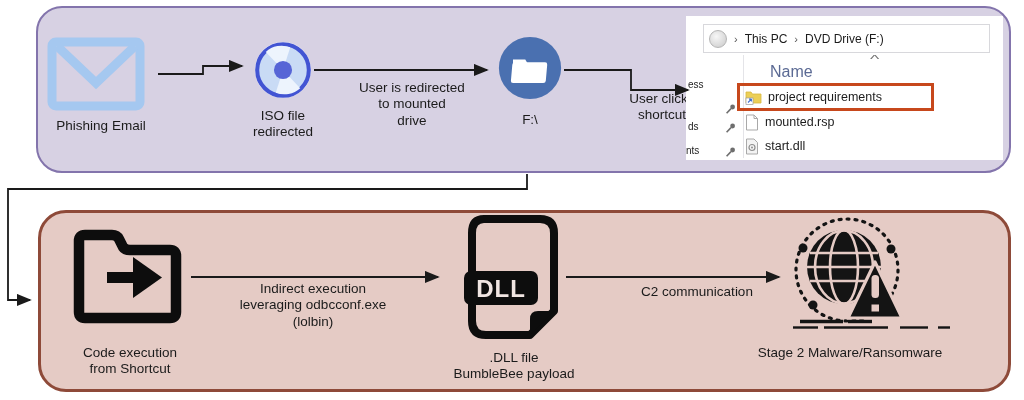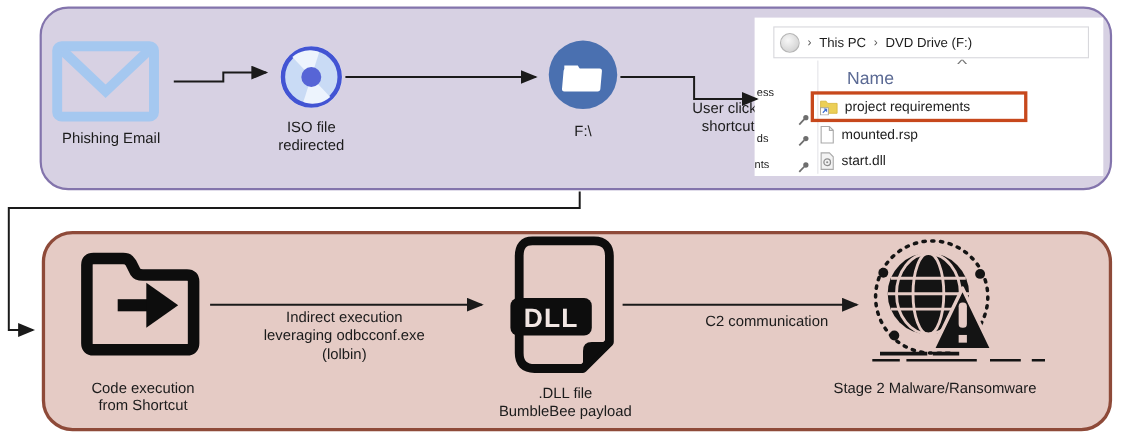--- a/index.html
+++ b/index.html
@@ -49,20 +49,23 @@
   <svg class="node" style="left:254px;top:41px" width="58" height="58" viewBox="0 0 64 64">
     <circle cx="32" cy="32" r="31" fill="#ffffff"></circle>
     <circle cx="32" cy="32" r="28.5" fill="#c9dbf5" stroke="#4254d3" stroke-width="4.5"></circle>
     <path d="M32,32 L13,12 A26 26 0 0 1 40,7 Z" fill="#edf4fd"></path>
     <path d="M32,32 L51,52 A26 26 0 0 1 24,57 Z" fill="#edf4fd"></path>
     <circle cx="32" cy="32" r="10" fill="#5765d6"></circle>
   </svg>
   <div class="lbl" style="left:233px;top:108px;width:100px">ISO file
 redirected</div>
 
+  <div class="lbl" style="left:352px;top:80px;width:120px">User is redirected
+to mounted
+drive</div>
 
   <svg class="node" style="left:497px;top:35px" width="66" height="66" viewBox="0 0 70 70">
     <circle cx="35" cy="35" r="33" fill="#4a70b0"></circle>
     <path d="M17,26 l13,0 3,5 -16,0 z" fill="#ffffff"></path>
     <g transform="skewX(-5) translate(3,0)">
       <rect x="16" y="29" width="37" height="22" rx="2.5" fill="#ffffff"></rect>
     </g>
   </svg>
   <div class="lbl" style="left:497px;top:112px;width:66px">F:\</div>
 

